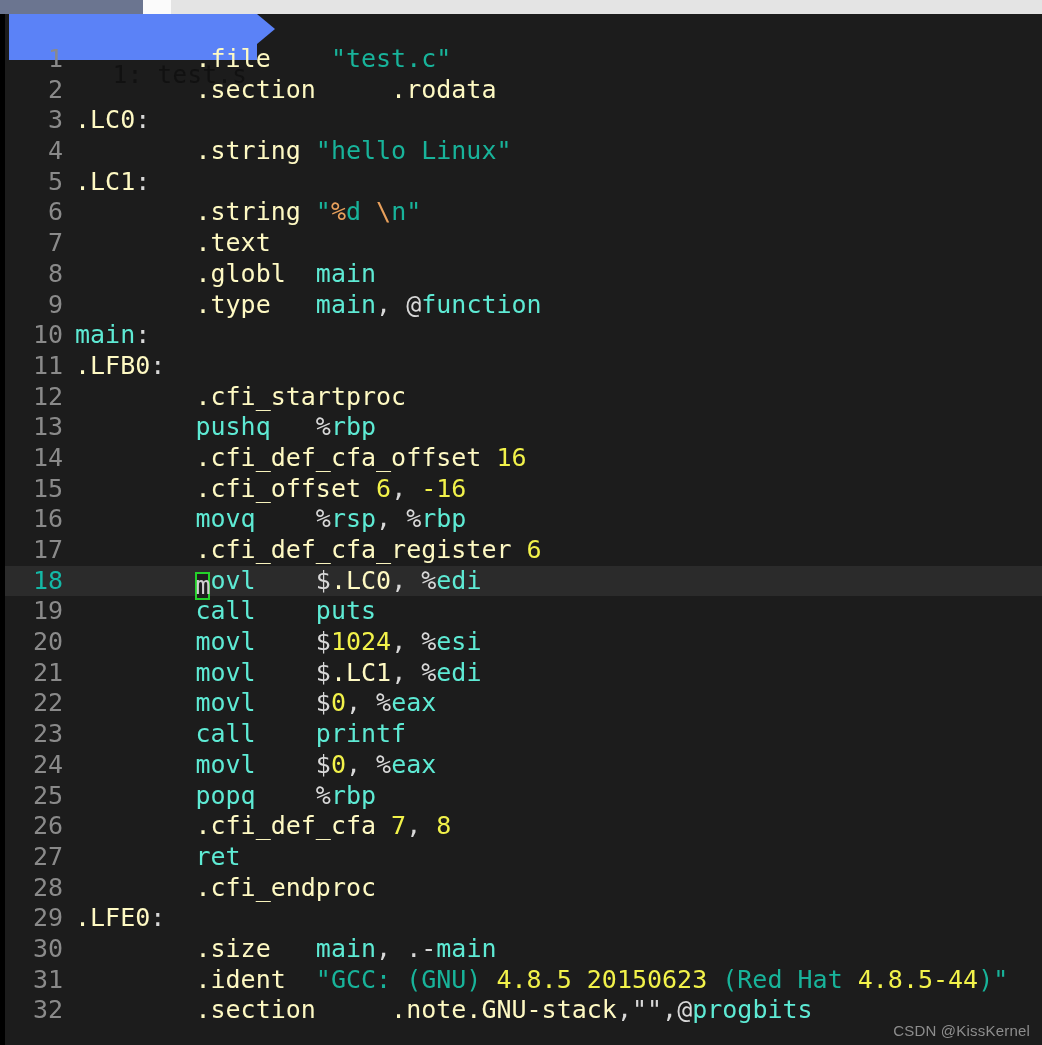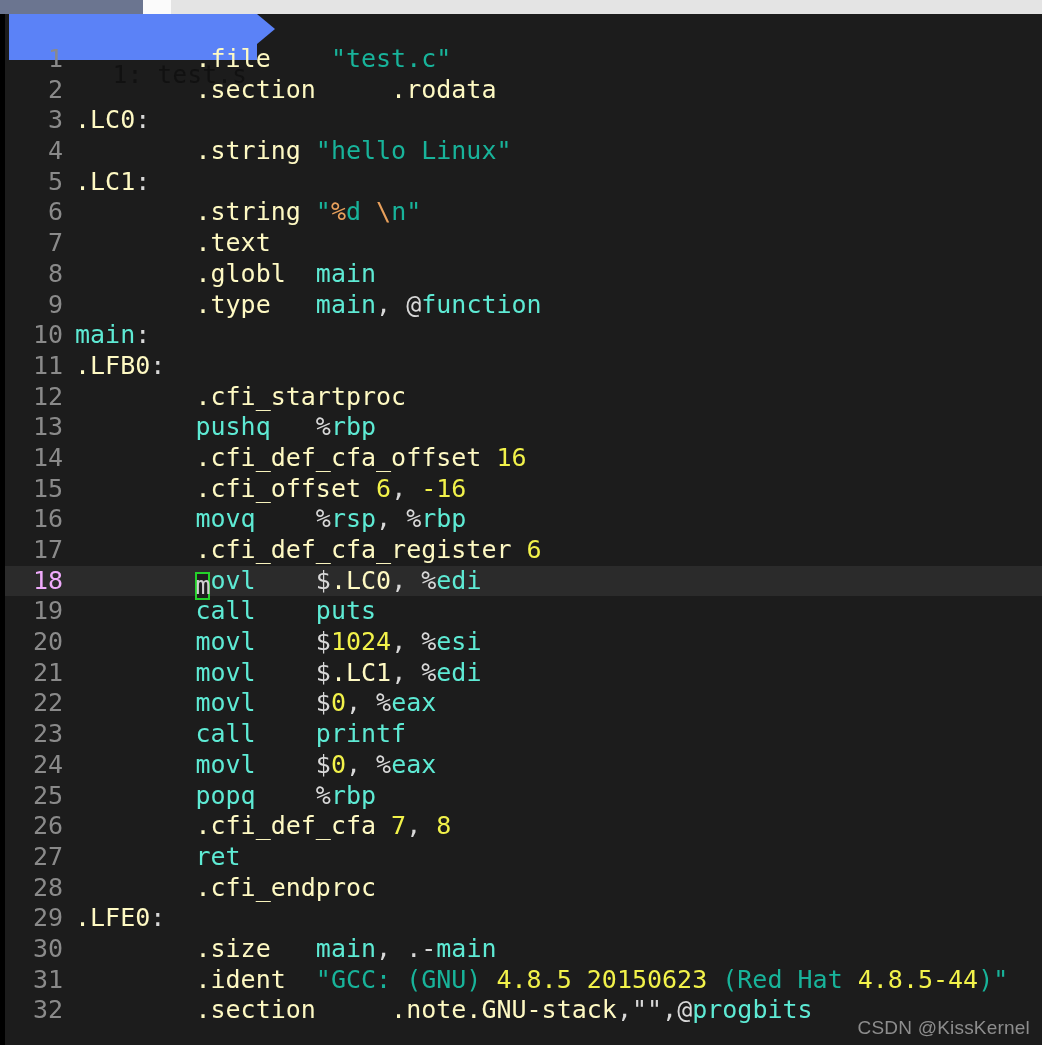--- a/index.html
+++ b/index.html
@@ -87,21 +87,21 @@
   .line.cursorline { background: #2b2b2b; }
   .ln {
     display: inline-block;
     width: 58px;
     text-align: right;
     color: #8a8a8a;
     flex: 0 0 58px;
     padding-right: 12px;
     box-sizing: content-box;
   }
-  .line.cursorline .ln { color: #f0abfc; }
+  .line.cursorline .ln { color: #14b8a6; }
   .src { flex: 1 1 auto; white-space: pre; }
 
   
   .c-dir   { color: #fef9c3; }   
   .c-str   { color: #18b39a; }   
   .c-id    { color: #5eead4; }   
   .c-num   { color: #f2f24a; }   
   .c-pln   { color: #d8d8d8; }   
   .c-esc   { color: #e8a05c; }   
 
@@ -118,21 +118,21 @@
     vertical-align: -5px;
   }
 
   
   #watermark {
     position: absolute;
     right: 12px;
     bottom: 6px;
     color: #8d8d8d;
     font-family: "Liberation Sans", sans-serif;
-    font-size: 19px;
+    font-size: 15px;
     letter-spacing: 0.2px;
     white-space: pre;
   }
 </style>
 </head>
 <body>
 
 <div id="window-strip">
   <div class="seg-active"></div>
   <div class="seg-white"></div>

